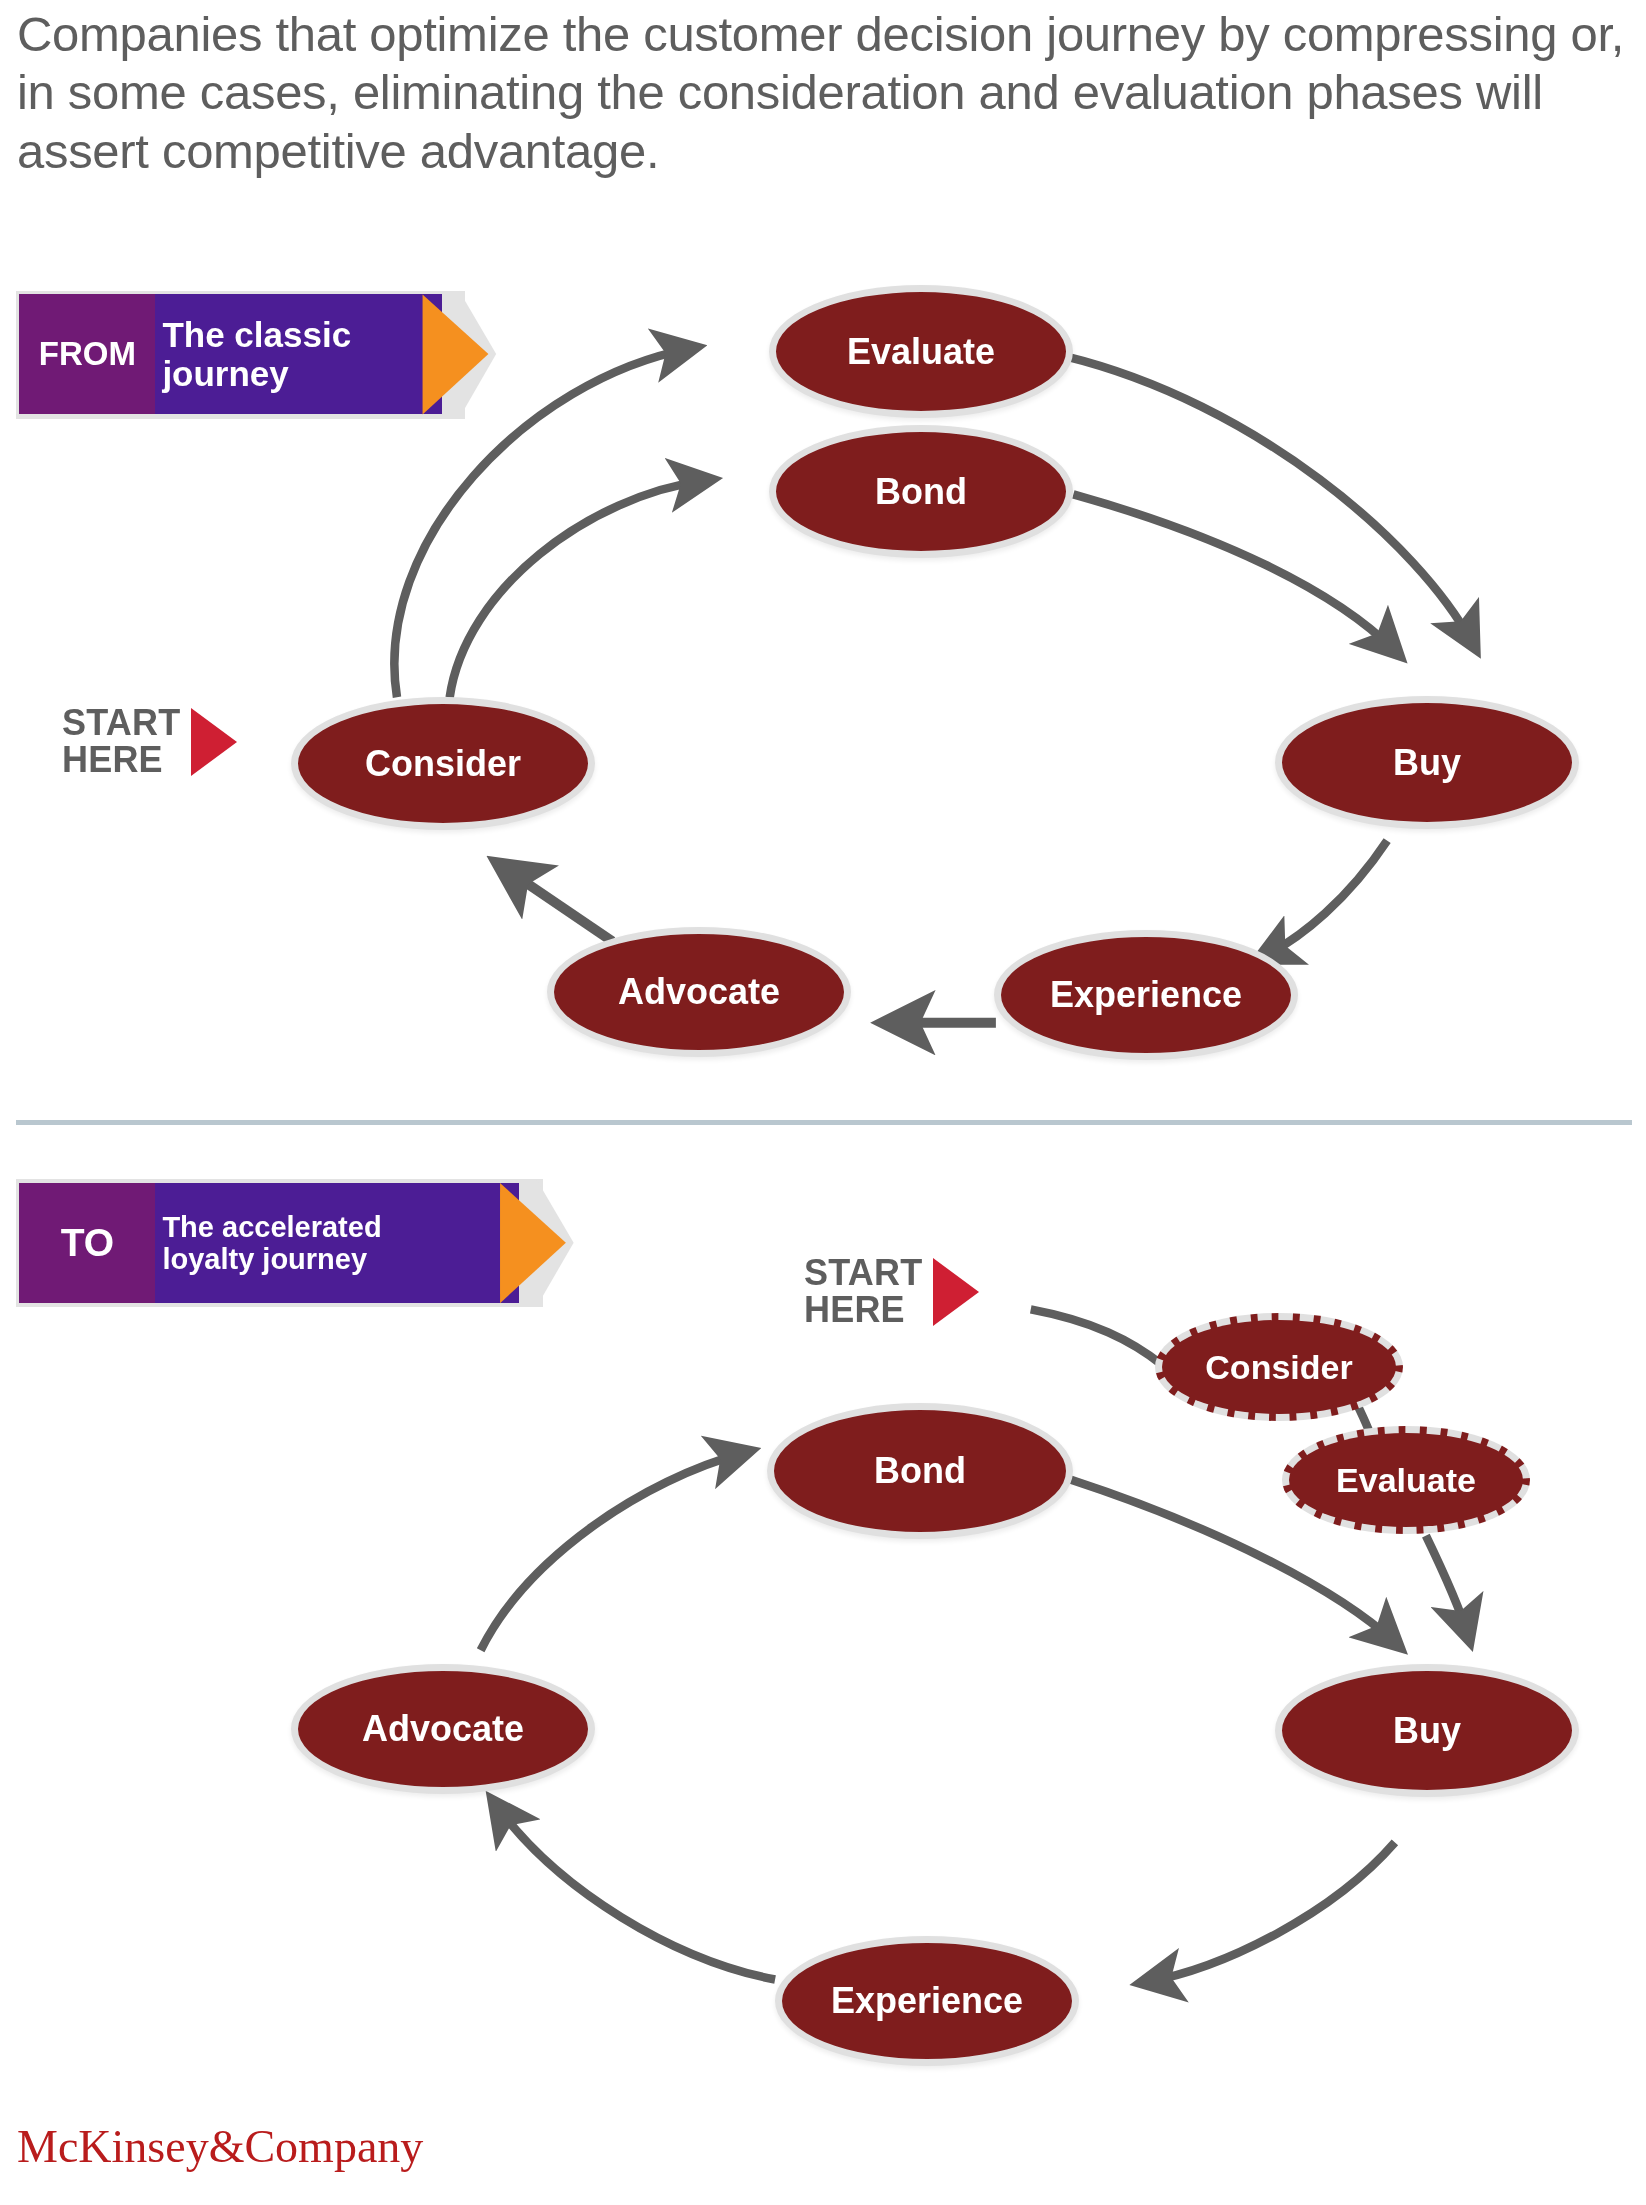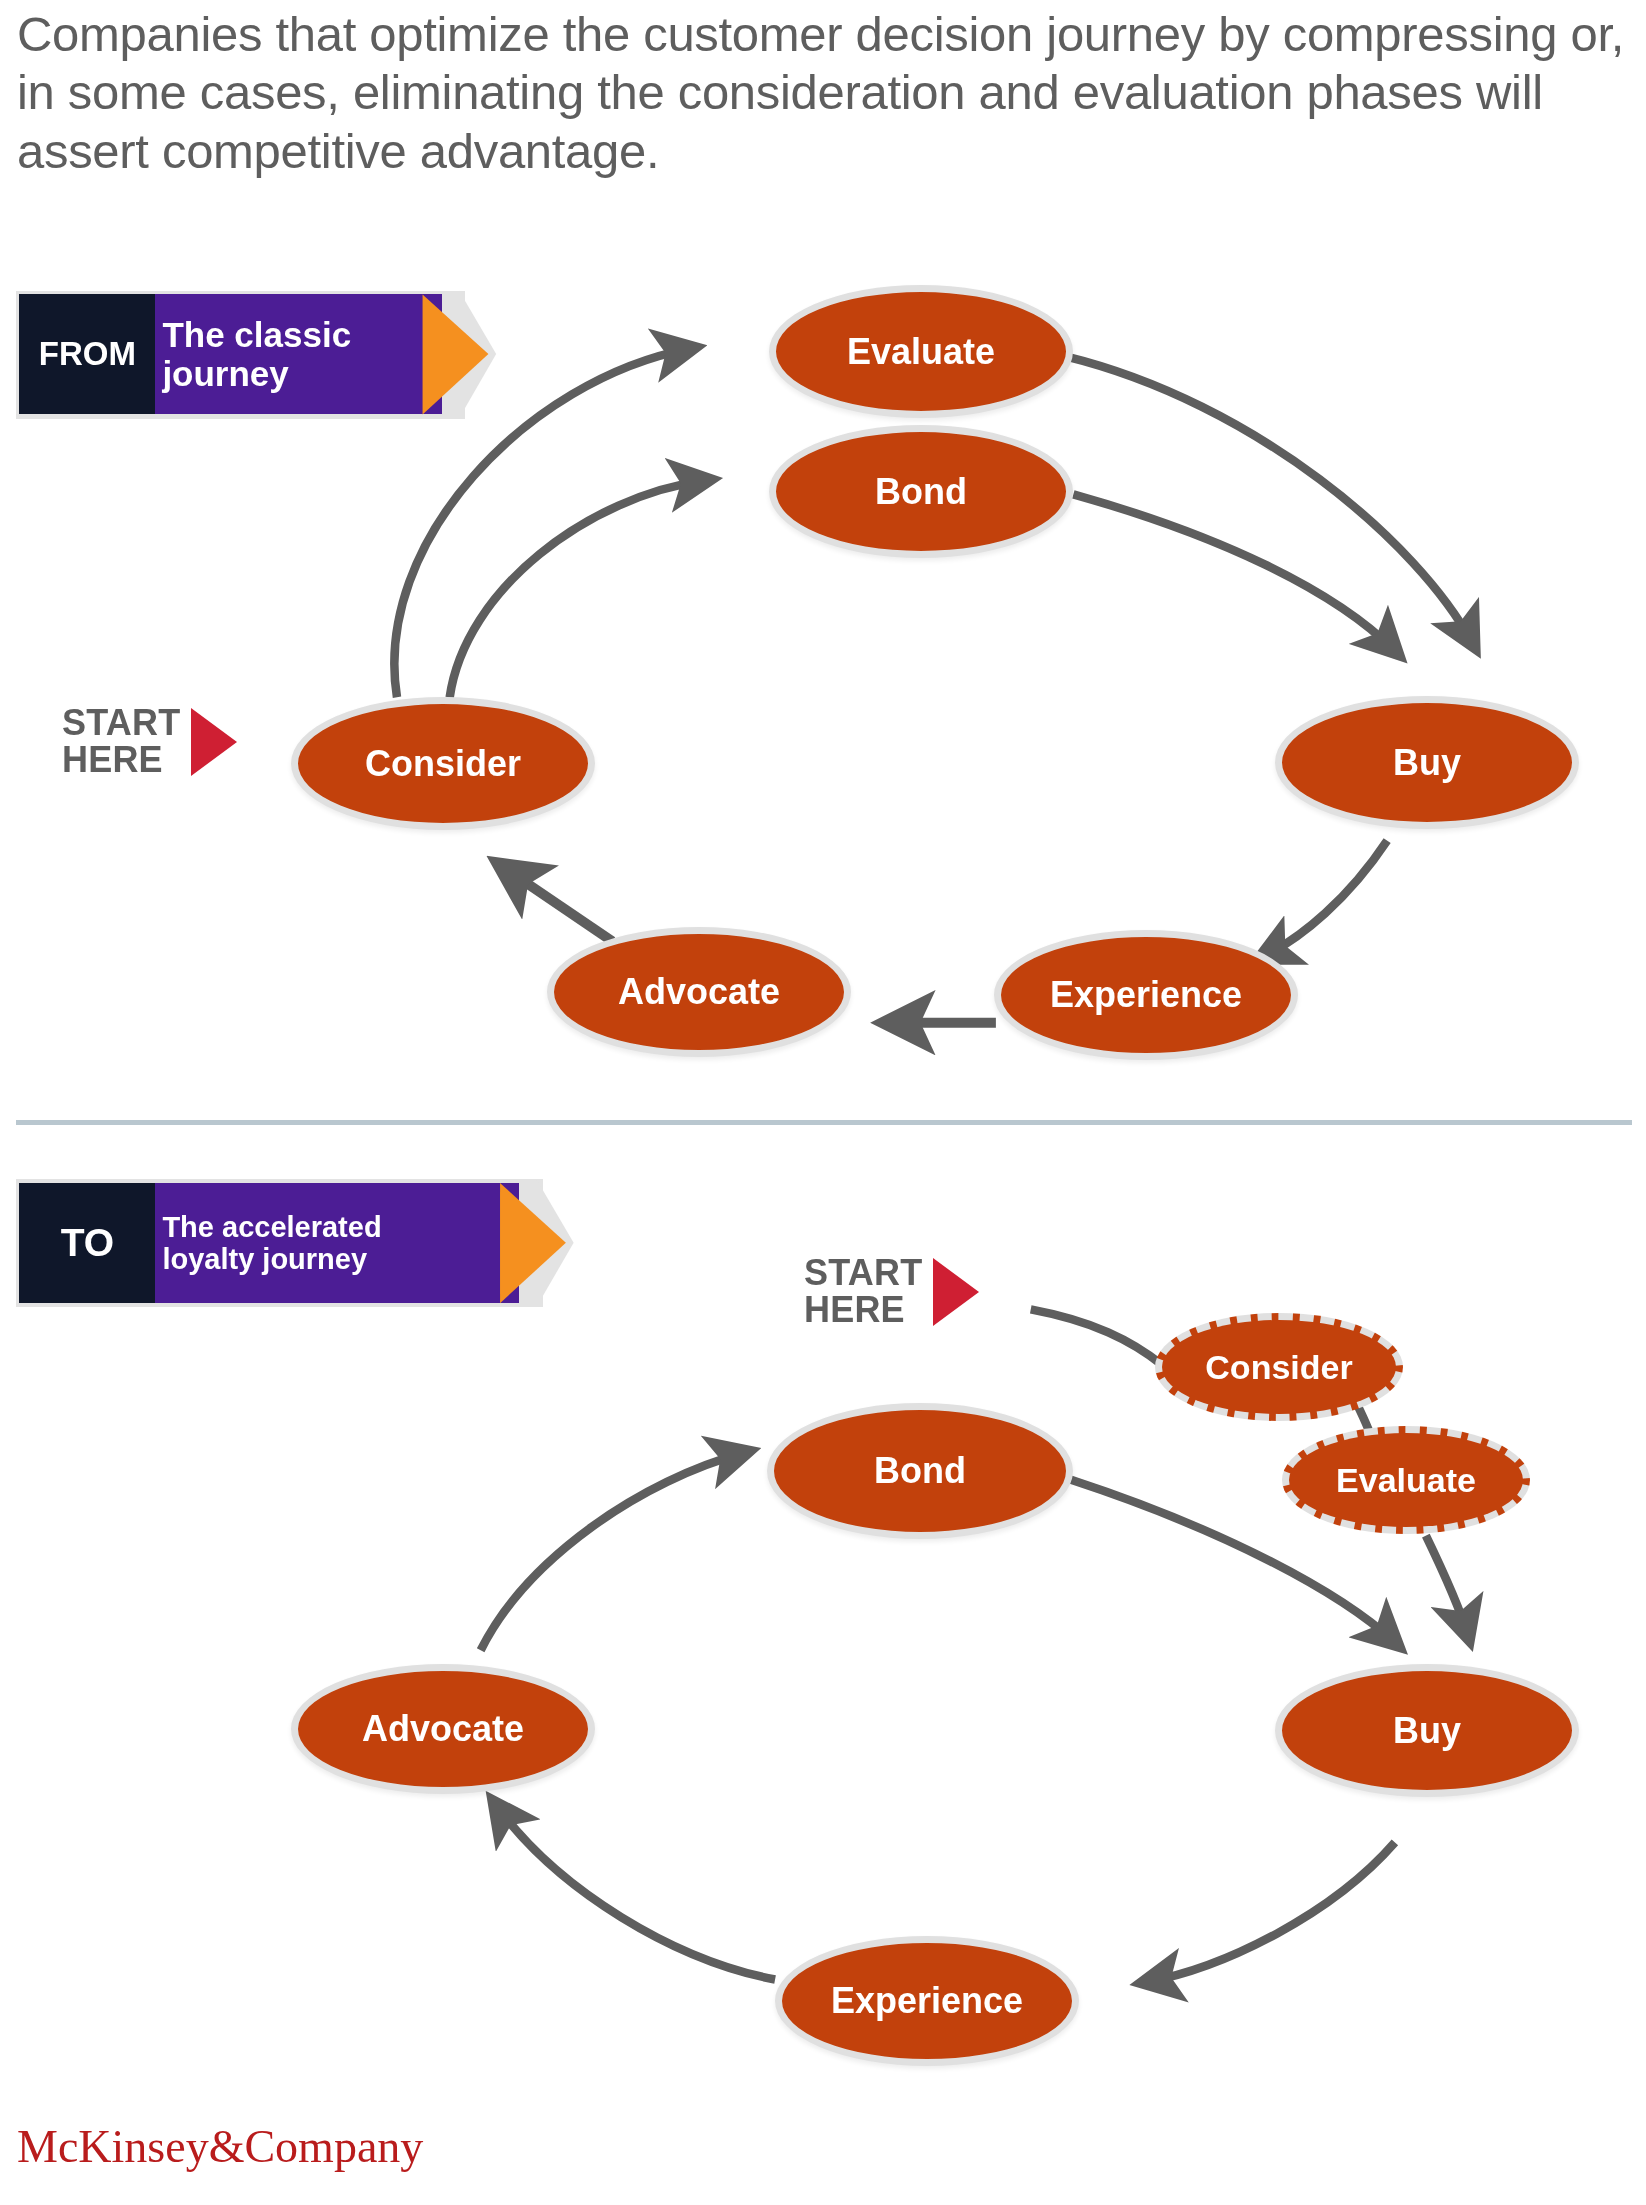--- a/index.html
+++ b/index.html
@@ -11,21 +11,21 @@
     position:absolute;left:17px;top:4.6px;width:1619px;
     font-size:49px;line-height:1.20;font-weight:400;color:#5e5e5e;
     letter-spacing:-0.3px;
   }
 
   
   .banner{position:absolute;height:0;}
   .banner .tag,
   .banner .arrowbox{position:absolute;top:0;}
   .banner .tag{
-    background:#0f172a;color:#ffffff;display:flex;align-items:center;
+    background:#701a75;color:#ffffff;display:flex;align-items:center;
     justify-content:center;font-weight:bold;box-sizing:border-box;
     box-shadow:0 0 0 3.9px #e3e3e3;
   }
   .banner .arrowbox{
     background:#4c1d95;color:#ffffff;display:flex;align-items:center;
     box-sizing:border-box;padding-left:7px;font-weight:bold;
     line-height:1.12;
   }
 
   .banner-shadow{position:absolute;background:#e3e3e3;}
@@ -42,21 +42,21 @@
     border-left:46px solid #cf1f33;
   }
 
   
   #divider{position:absolute;left:15.5px;top:1120px;width:1616px;height:4.6px;
            background:#b9c7cf;}
 
   
   .node{
     position:absolute;border-radius:50%;
-    background:#c2410c;
+    background:#7f1d1d;
     display:flex;align-items:center;justify-content:center;
     color:#ffffff;font-weight:bold;
     box-sizing:border-box;
     border:7px solid #e0e0e0;
     box-shadow:0 3.1px 5.4px rgba(0,0,0,0.07);
   }
   .node.dashed{
     border:7px dashed #e0e0e0;
     box-shadow:none;
   }

